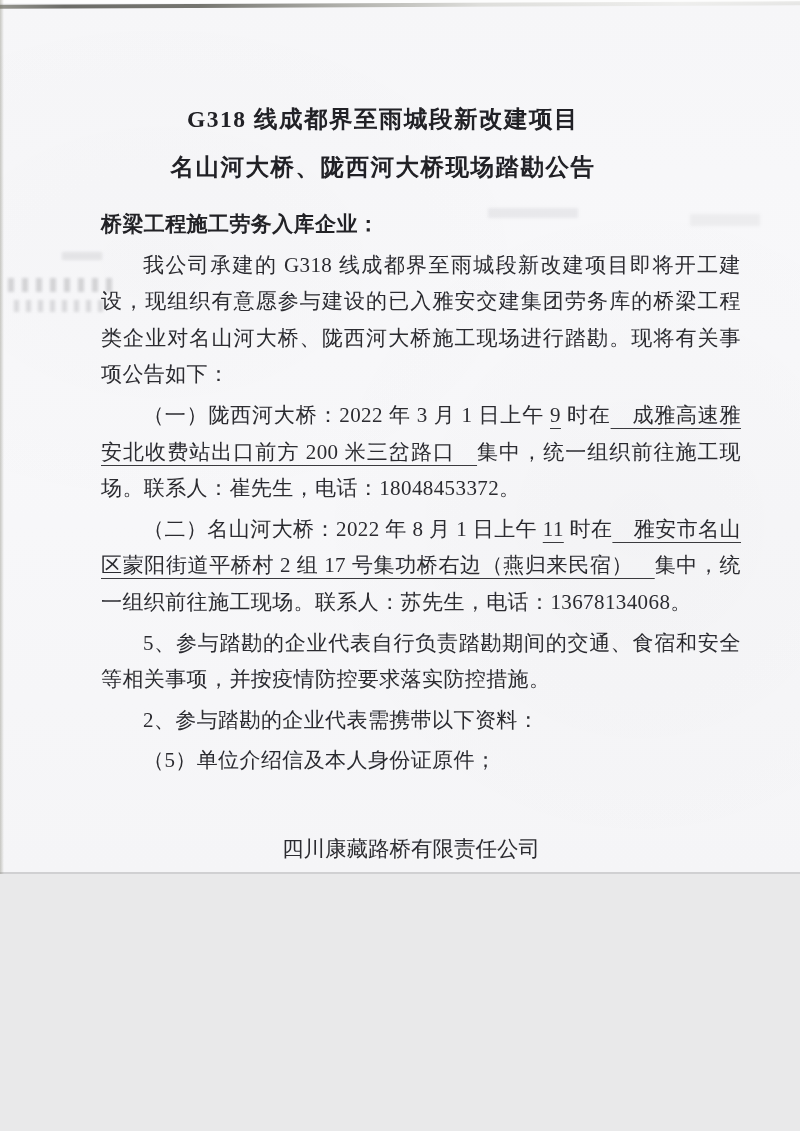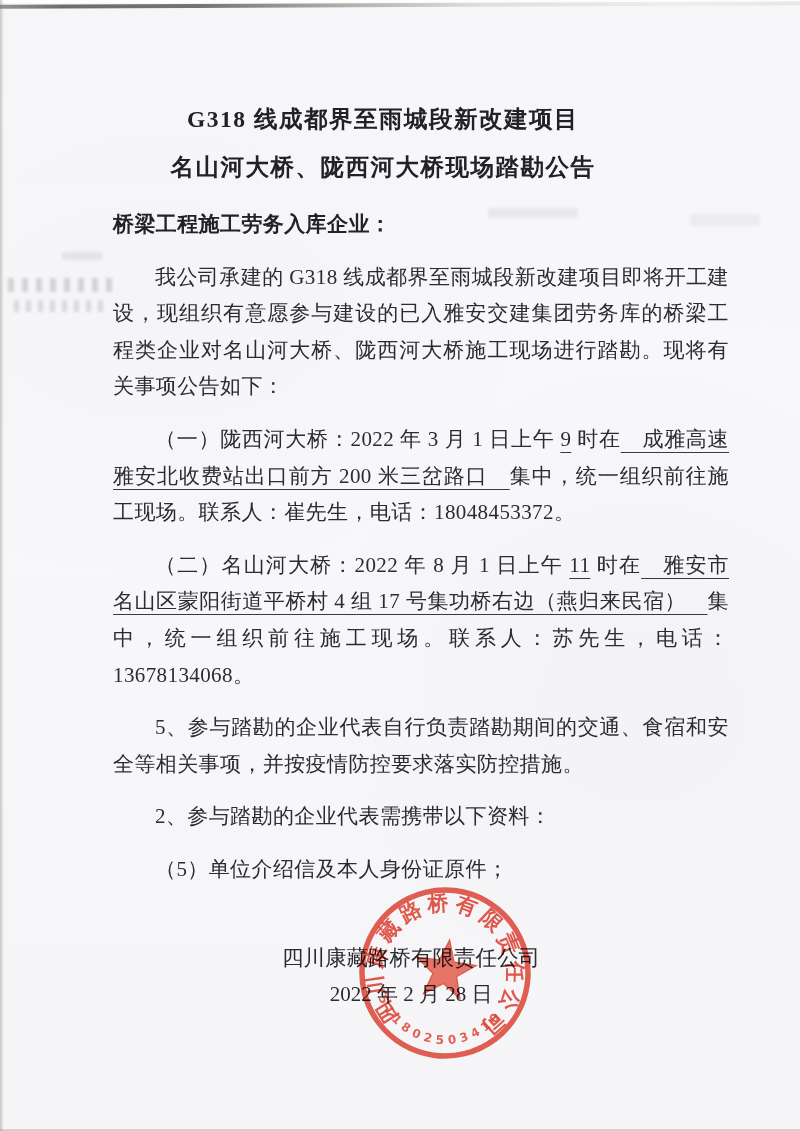--- a/index.html
+++ b/index.html
@@ -1,18 +1,18 @@
 <!DOCTYPE html>
 <html><head>
 <meta charset="utf-8">
 <style>
   html,body{margin:0;padding:0;background:#e9e9ea;}
   .page{
     position:relative;
-    width:800px;height:1131px;
+    width:800px;height:874px;
     margin:0 auto;
     overflow:hidden;
     background:
       radial-gradient(ellipse 600px 400px at 20% 30%, rgba(0,0,0,0.012), transparent 70%),
       radial-gradient(ellipse 500px 500px at 80% 60%, rgba(0,0,0,0.015), transparent 70%),
       linear-gradient(180deg,#f6f6f8 0%,#f8f8fa 40%,#f5f5f7 100%);
     font-family:"Liberation Serif","DejaVu Serif",serif;
     color:#2b2b30;
   }
   
@@ -41,21 +41,21 @@
     letter-spacing:1.5px;line-height:34px;
   }
   .title + .title{margin-top:14px;}
 
   .content{
     margin:22px 55px 0 97px;
     font-size:21px;line-height:36.6px;
     text-align:justify;
     letter-spacing:0.4px;
   }
-  .content p{margin:16px;padding:0;}
+  .content p{margin:4px;padding:0;}
   .salutation{font-weight:bold;color:#222226;}
   .indent{text-indent:2em;}
   .u{
     text-decoration:underline;
     text-decoration-thickness:1.2px;
     text-underline-offset:6px;
     text-decoration-color:#3a3a3e;
   }
 
   .signature{
@@ -108,21 +108,21 @@
 
   <div class="titles">
     <div class="title">G318 线成都界至雨城段新改建项目</div>
     <div class="title">名山河大桥、陇西河大桥现场踏勘公告</div>
   </div>
 
   <div class="content">
     <p class="salutation">桥梁工程施工劳务入库企业：</p>
     <p class="indent">我公司承建的 G318 线成都界至雨城段新改建项目即将开工建设，现组织有意愿参与建设的已入雅安交建集团劳务库的桥梁工程类企业对名山河大桥、陇西河大桥施工现场进行踏勘。现将有关事项公告如下：</p>
     <p class="indent"><span>（一）陇西河大桥：2022 年 3 月 1 日上午 </span><span class="u">9</span><span> 时在</span><span class="u">　成雅高速雅安北收费站出口前方 200 米三岔路口　</span><span>集中，统一组织前往施工现场。联系人：崔先生，电话：18048453372。</span></p>
-    <p class="indent"><span>（二）名山河大桥：2022 年 8 月 1 日上午 </span><span class="u">11</span><span> 时在</span><span class="u">　雅安市名山区蒙阳街道平桥村 4 组 17 号集功桥右边（燕归来民宿）　</span><span>集中，统一组织前往施工现场。联系人：苏先生，电话：13678134068。</span></p>
+    <p class="indent"><span>（二）名山河大桥：2022 年 8 月 1 日上午 </span><span class="u">11</span><span> 时在</span><span class="u">　雅安市名山区蒙阳街道平桥村 2 组 17 号集功桥右边（燕归来民宿）　</span><span>集中，统一组织前往施工现场。联系人：苏先生，电话：13678134068。</span></p>
     <p class="indent">5、参与踏勘的企业代表自行负责踏勘期间的交通、食宿和安全等相关事项，并按疫情防控要求落实防控措施。</p>
     <p class="indent">2、参与踏勘的企业代表需携带以下资料：</p>
     <p class="indent">（5）单位介绍信及本人身份证原件；</p>
   </div>
 
   <div class="signature">
     <div>四川康藏路桥有限责任公司</div>
     <div class="date">2022 年 2 月 28 日</div>
   </div>
 

